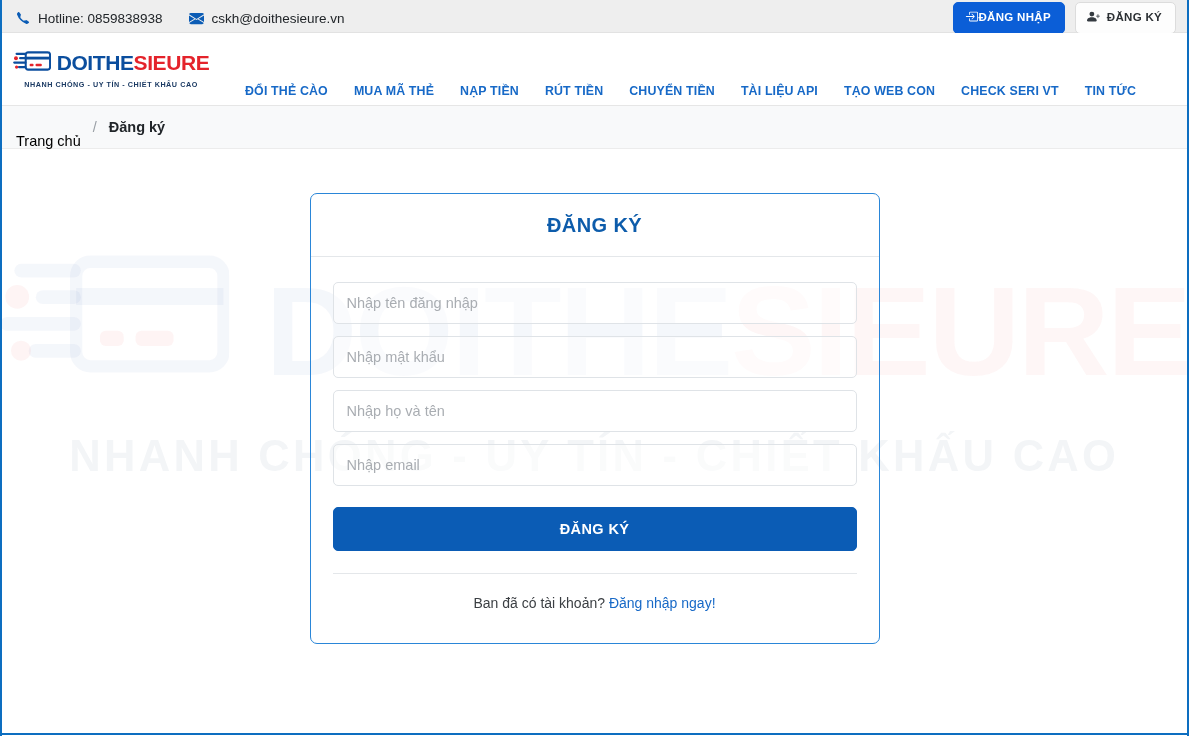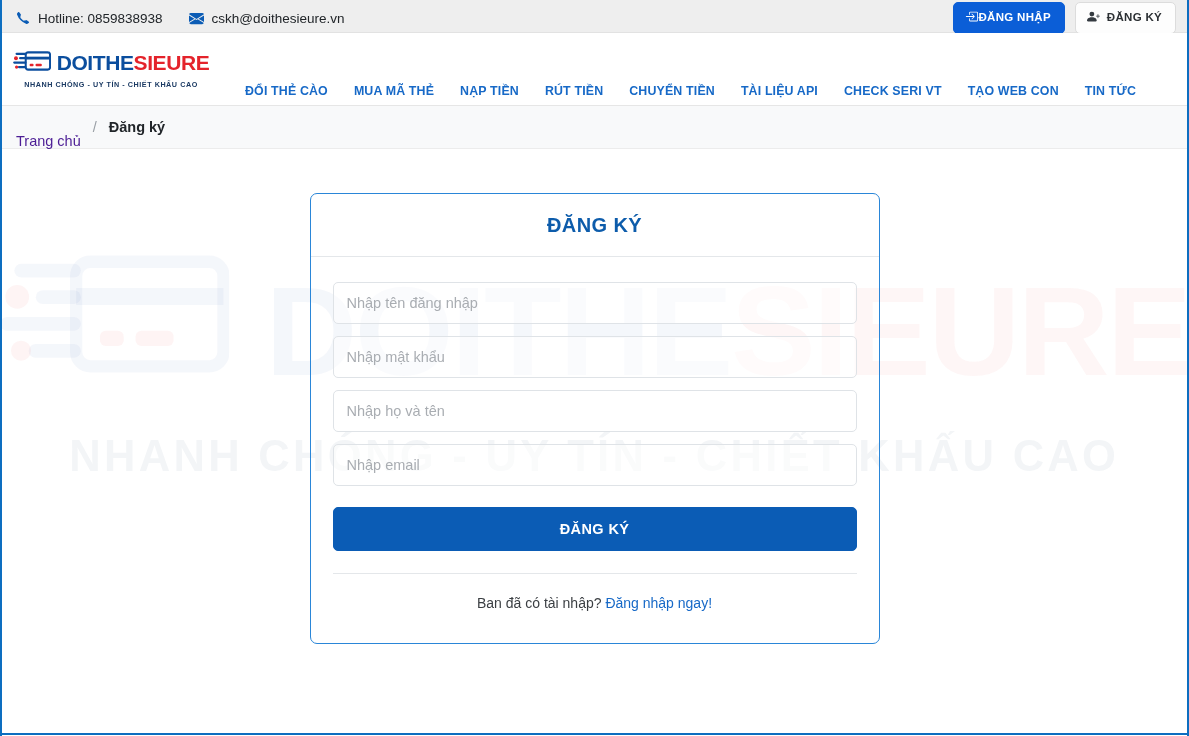--- a/index.html
+++ b/index.html
@@ -155,21 +155,21 @@
     padding: 0 14px;
     position: relative;
     z-index: 40;
   }
   .breadcrumb {
     display: flex;
     align-items: center;
     font-size: 14.5px;
   }
   .crumb-link {
-    color: #4c1d95;
+    color: #000000;
     text-decoration: none;
     cursor: pointer;
     margin-top: 28px;
   }
   .crumb-sep {
     color: #9aa0a6;
     margin: 0 12px;
   }
   .crumb-active {
     color: #212529;
@@ -371,22 +371,22 @@
     </span>
     <span class="brand-tagline">NHANH CHÓNG - UY TÍN - CHIẾT KHẤU CAO</span>
   </a>
   <nav class="mainmenu">
     <a class="menu-link">ĐỔI THẺ CÀO</a>
     <a class="menu-link">MUA MÃ THẺ</a>
     <a class="menu-link">NẠP TIỀN</a>
     <a class="menu-link">RÚT TIỀN</a>
     <a class="menu-link">CHUYỂN TIỀN</a>
     <a class="menu-link">TÀI LIỆU API</a>
+    <a class="menu-link">TẠO WEB CON</a>
     <a class="menu-link">CHECK SERI VT</a>
-    <a class="menu-link">TẠO WEB CON</a>
     <a class="menu-link">TIN TỨC</a>
   </nav>
 </div>
 
 <div class="breadcrumb-bar">
   <div class="breadcrumb">
     <a class="crumb-link">Trang chủ</a>
     <span class="crumb-sep">/</span>
     <span class="crumb-active">Đăng ký</span>
   </div>
@@ -421,20 +421,20 @@
       <div class="card-title">ĐĂNG KÝ</div>
     </div>
     <div class="card-body">
       <input class="field" type="text" placeholder="Nhập tên đăng nhập" style="">
       <input class="field" type="password" placeholder="Nhập mật khẩu" style="">
       <input class="field" type="text" placeholder="Nhập họ và tên" style="">
       <input class="field" type="text" placeholder="Nhập email" style="">
       <button class="btn-submit">ĐĂNG KÝ</button>
       <hr class="card-divider">
       <div class="card-footer-text">
-        <span>Ban đã có tài nhập?</span>
+        <span>Ban đã có tài khoản?</span>
         <a class="link-login">Đăng nhập ngay!</a>
       </div>
     </div>
   </div>
 </div>
 
 <div class="footer-edge"></div>
 
 </body></html>

